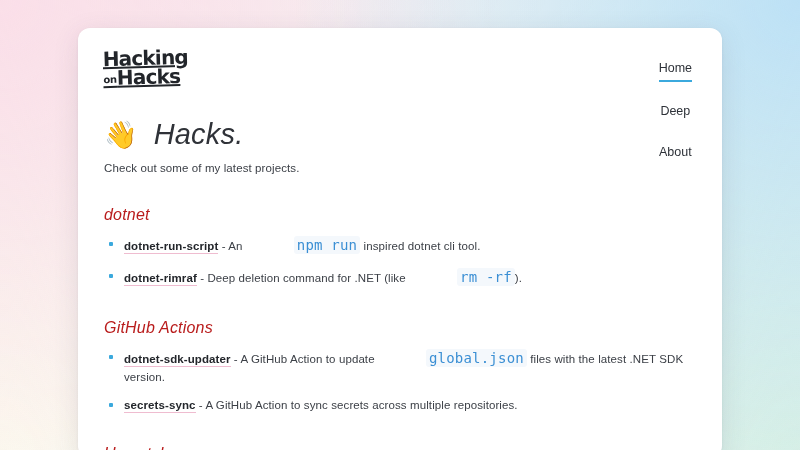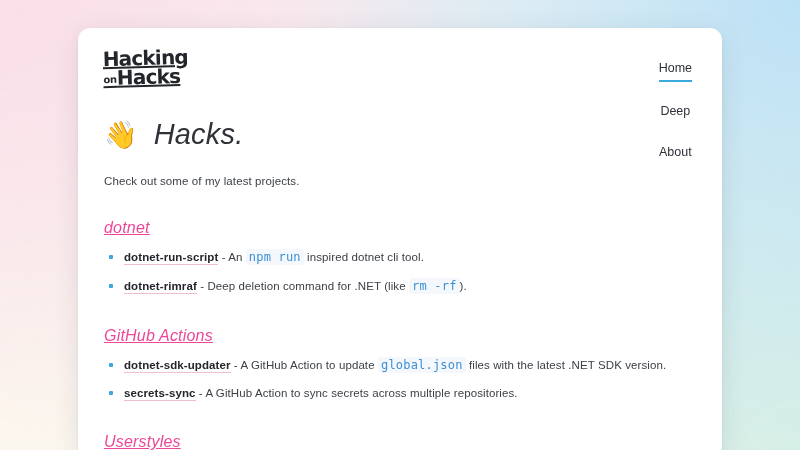--- a/index.html
+++ b/index.html
@@ -110,37 +110,36 @@
   .hello-text {
     font-size: 29px;
     font-style: italic;
     font-weight: 400;
     color: #2f3238;
     letter-spacing: 0.2px;
   }
 
   
   .intro {
-    margin-top: 24px;
+    margin-top: 11px;
     padding-left: 2px;
     font-size: 11.5px;
     color: #3c4047;
     letter-spacing: 0.1px;
   }
 
   
   .section-title {
     margin-top: 32px;
     padding-left: 2px;
     font-size: 16px;
     font-style: italic;
     font-weight: 400;
-    color: #ec4899;
+    color: #b91c1c;
     letter-spacing: 0.2px;
-    text-decoration: underline;
   }
 
   ul.proj-list {
     list-style: none;
     margin-top: 12px;
     padding-left: 4px;
   }
   ul.proj-list li {
     position: relative;
     padding-left: 18px;
@@ -166,26 +165,27 @@
     color: #23262b;
     text-decoration: none;
     border-bottom: 1.5px solid #efbcd0;
     padding-bottom: 1px;
     letter-spacing: 0.1px;
     margin-top: 14px;
   }
 
   code.inline {
     font-family: "DejaVu Sans Mono", monospace;
-    font-size: 12px;
+    font-size: 14px;
     color: #3b8fd4;
     background: #f4f8fc;
     padding: 1px 3px;
     border-radius: 3px;
     letter-spacing: 0.2px;
+    margin-left: 48px;
   }
 </style>
 </head>
 <body>
 
 <div class="card">
   <div class="card-inner">
 
     <div class="header">
 

